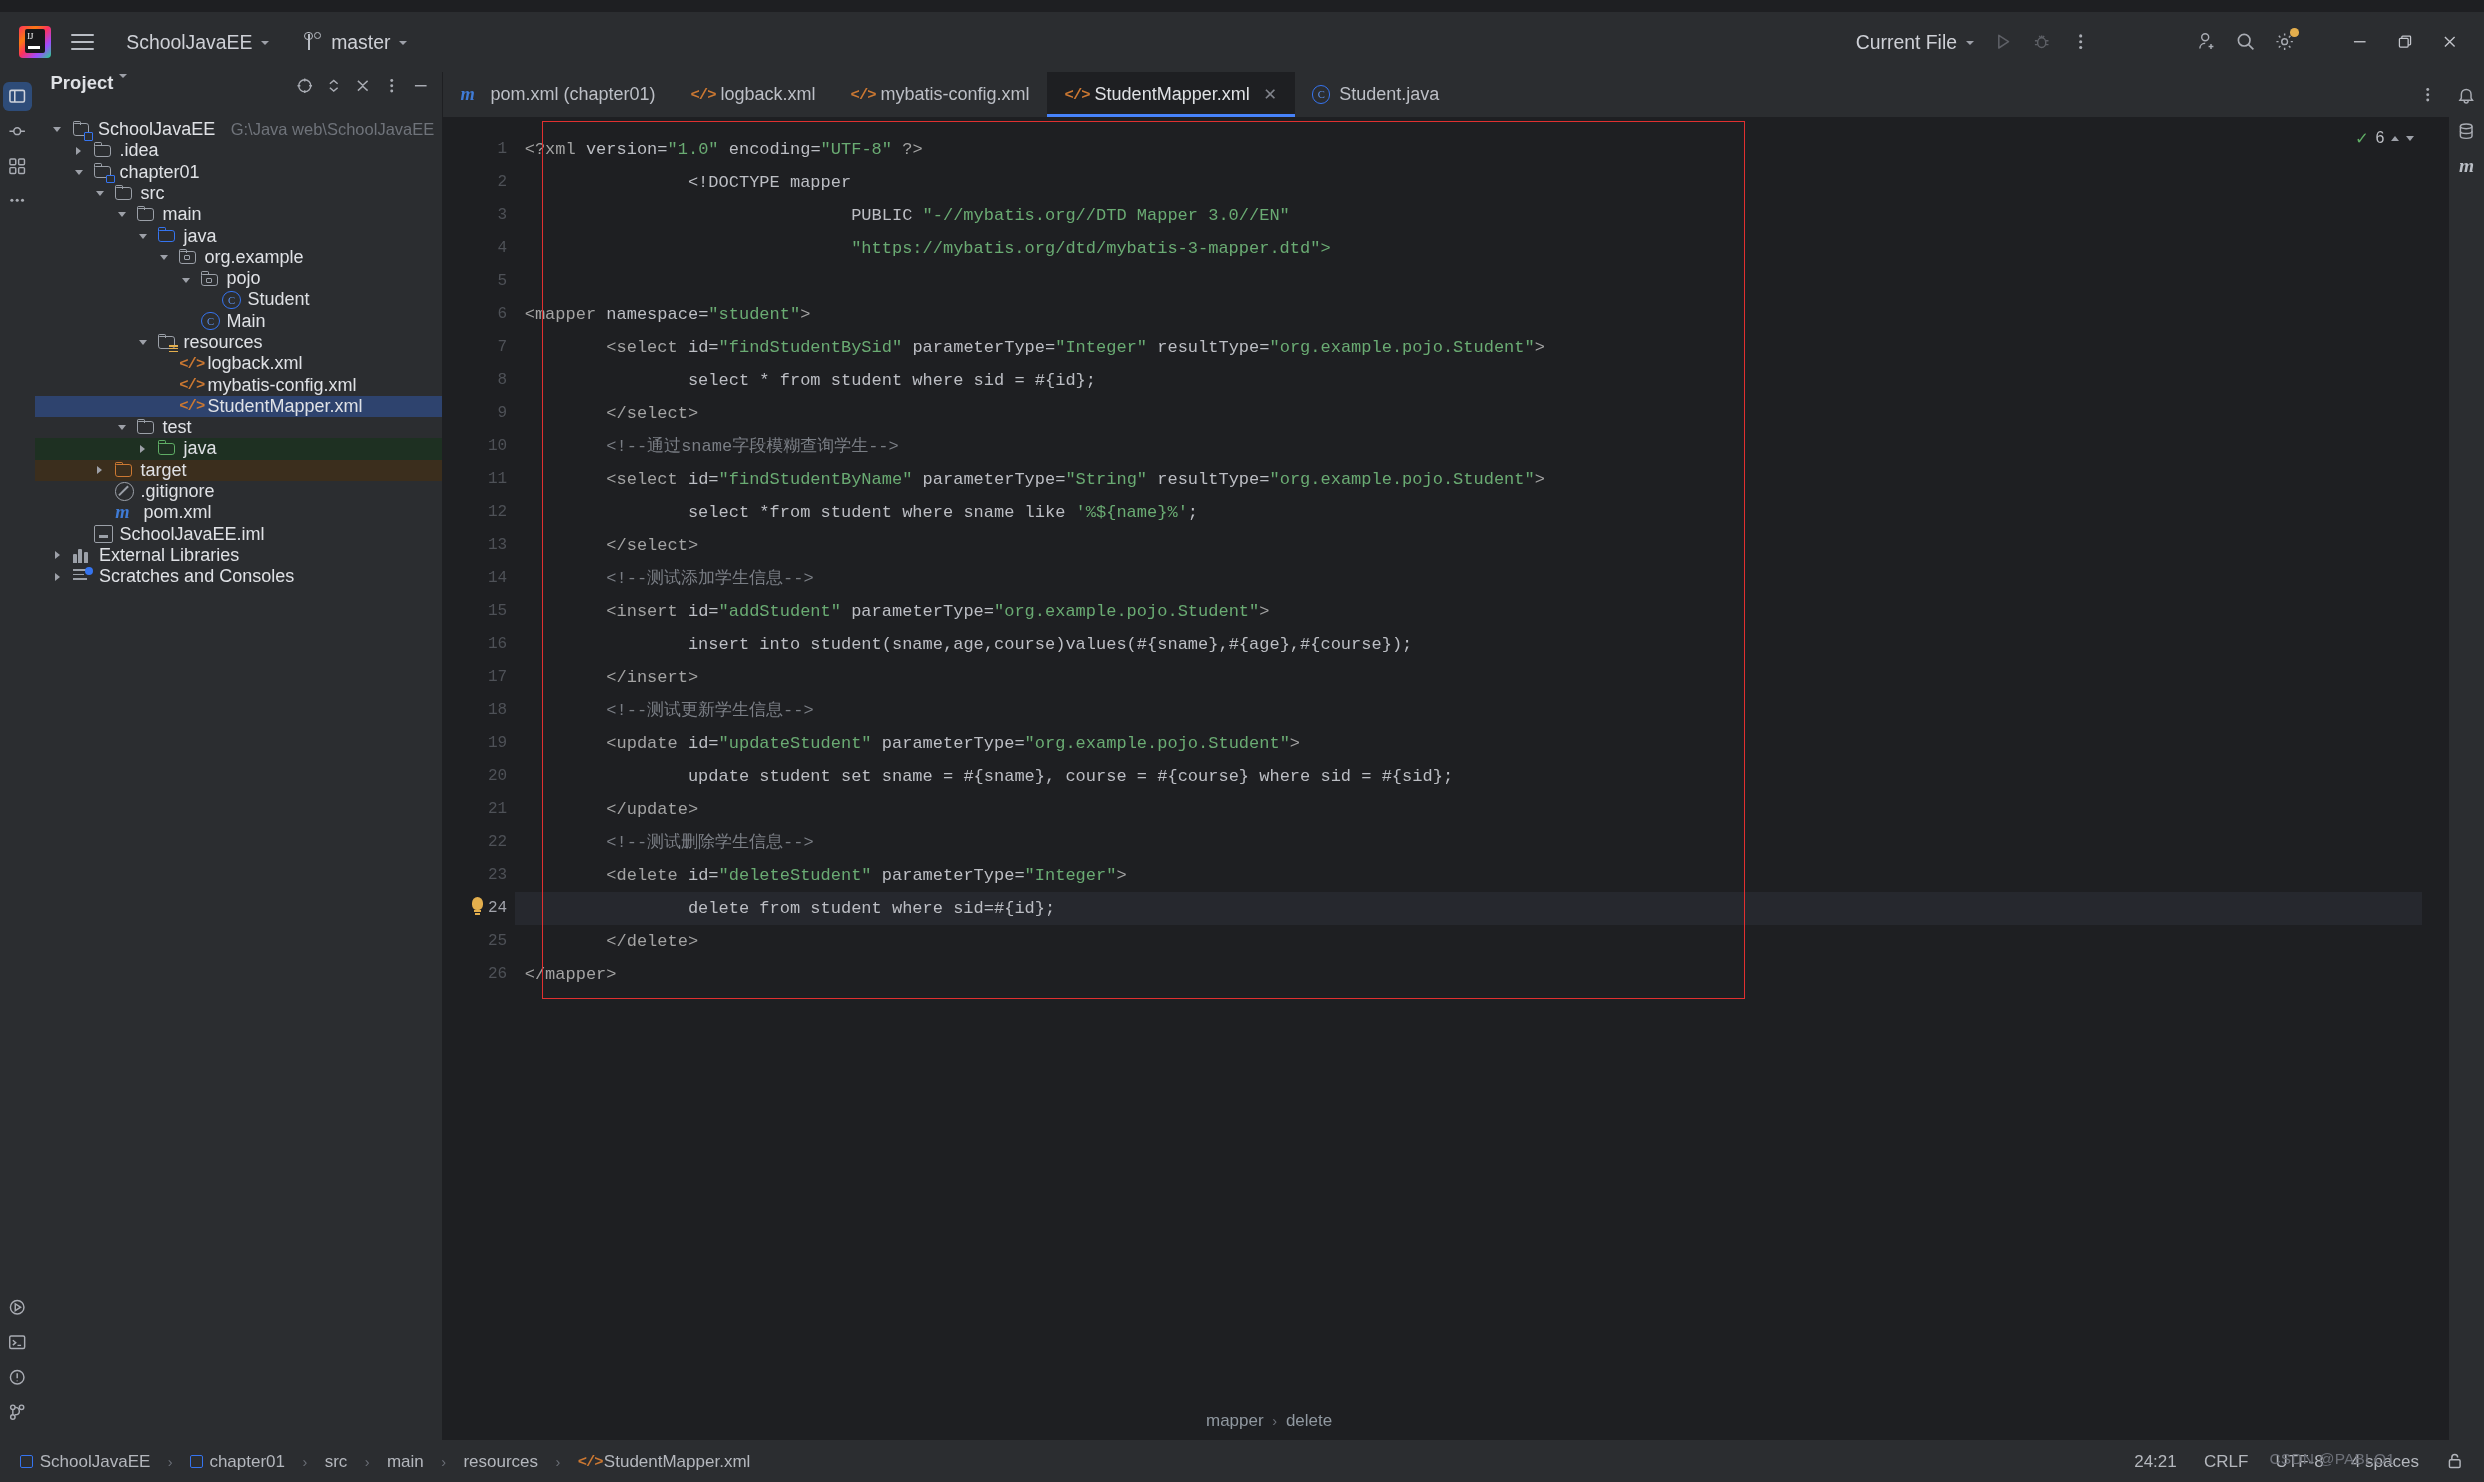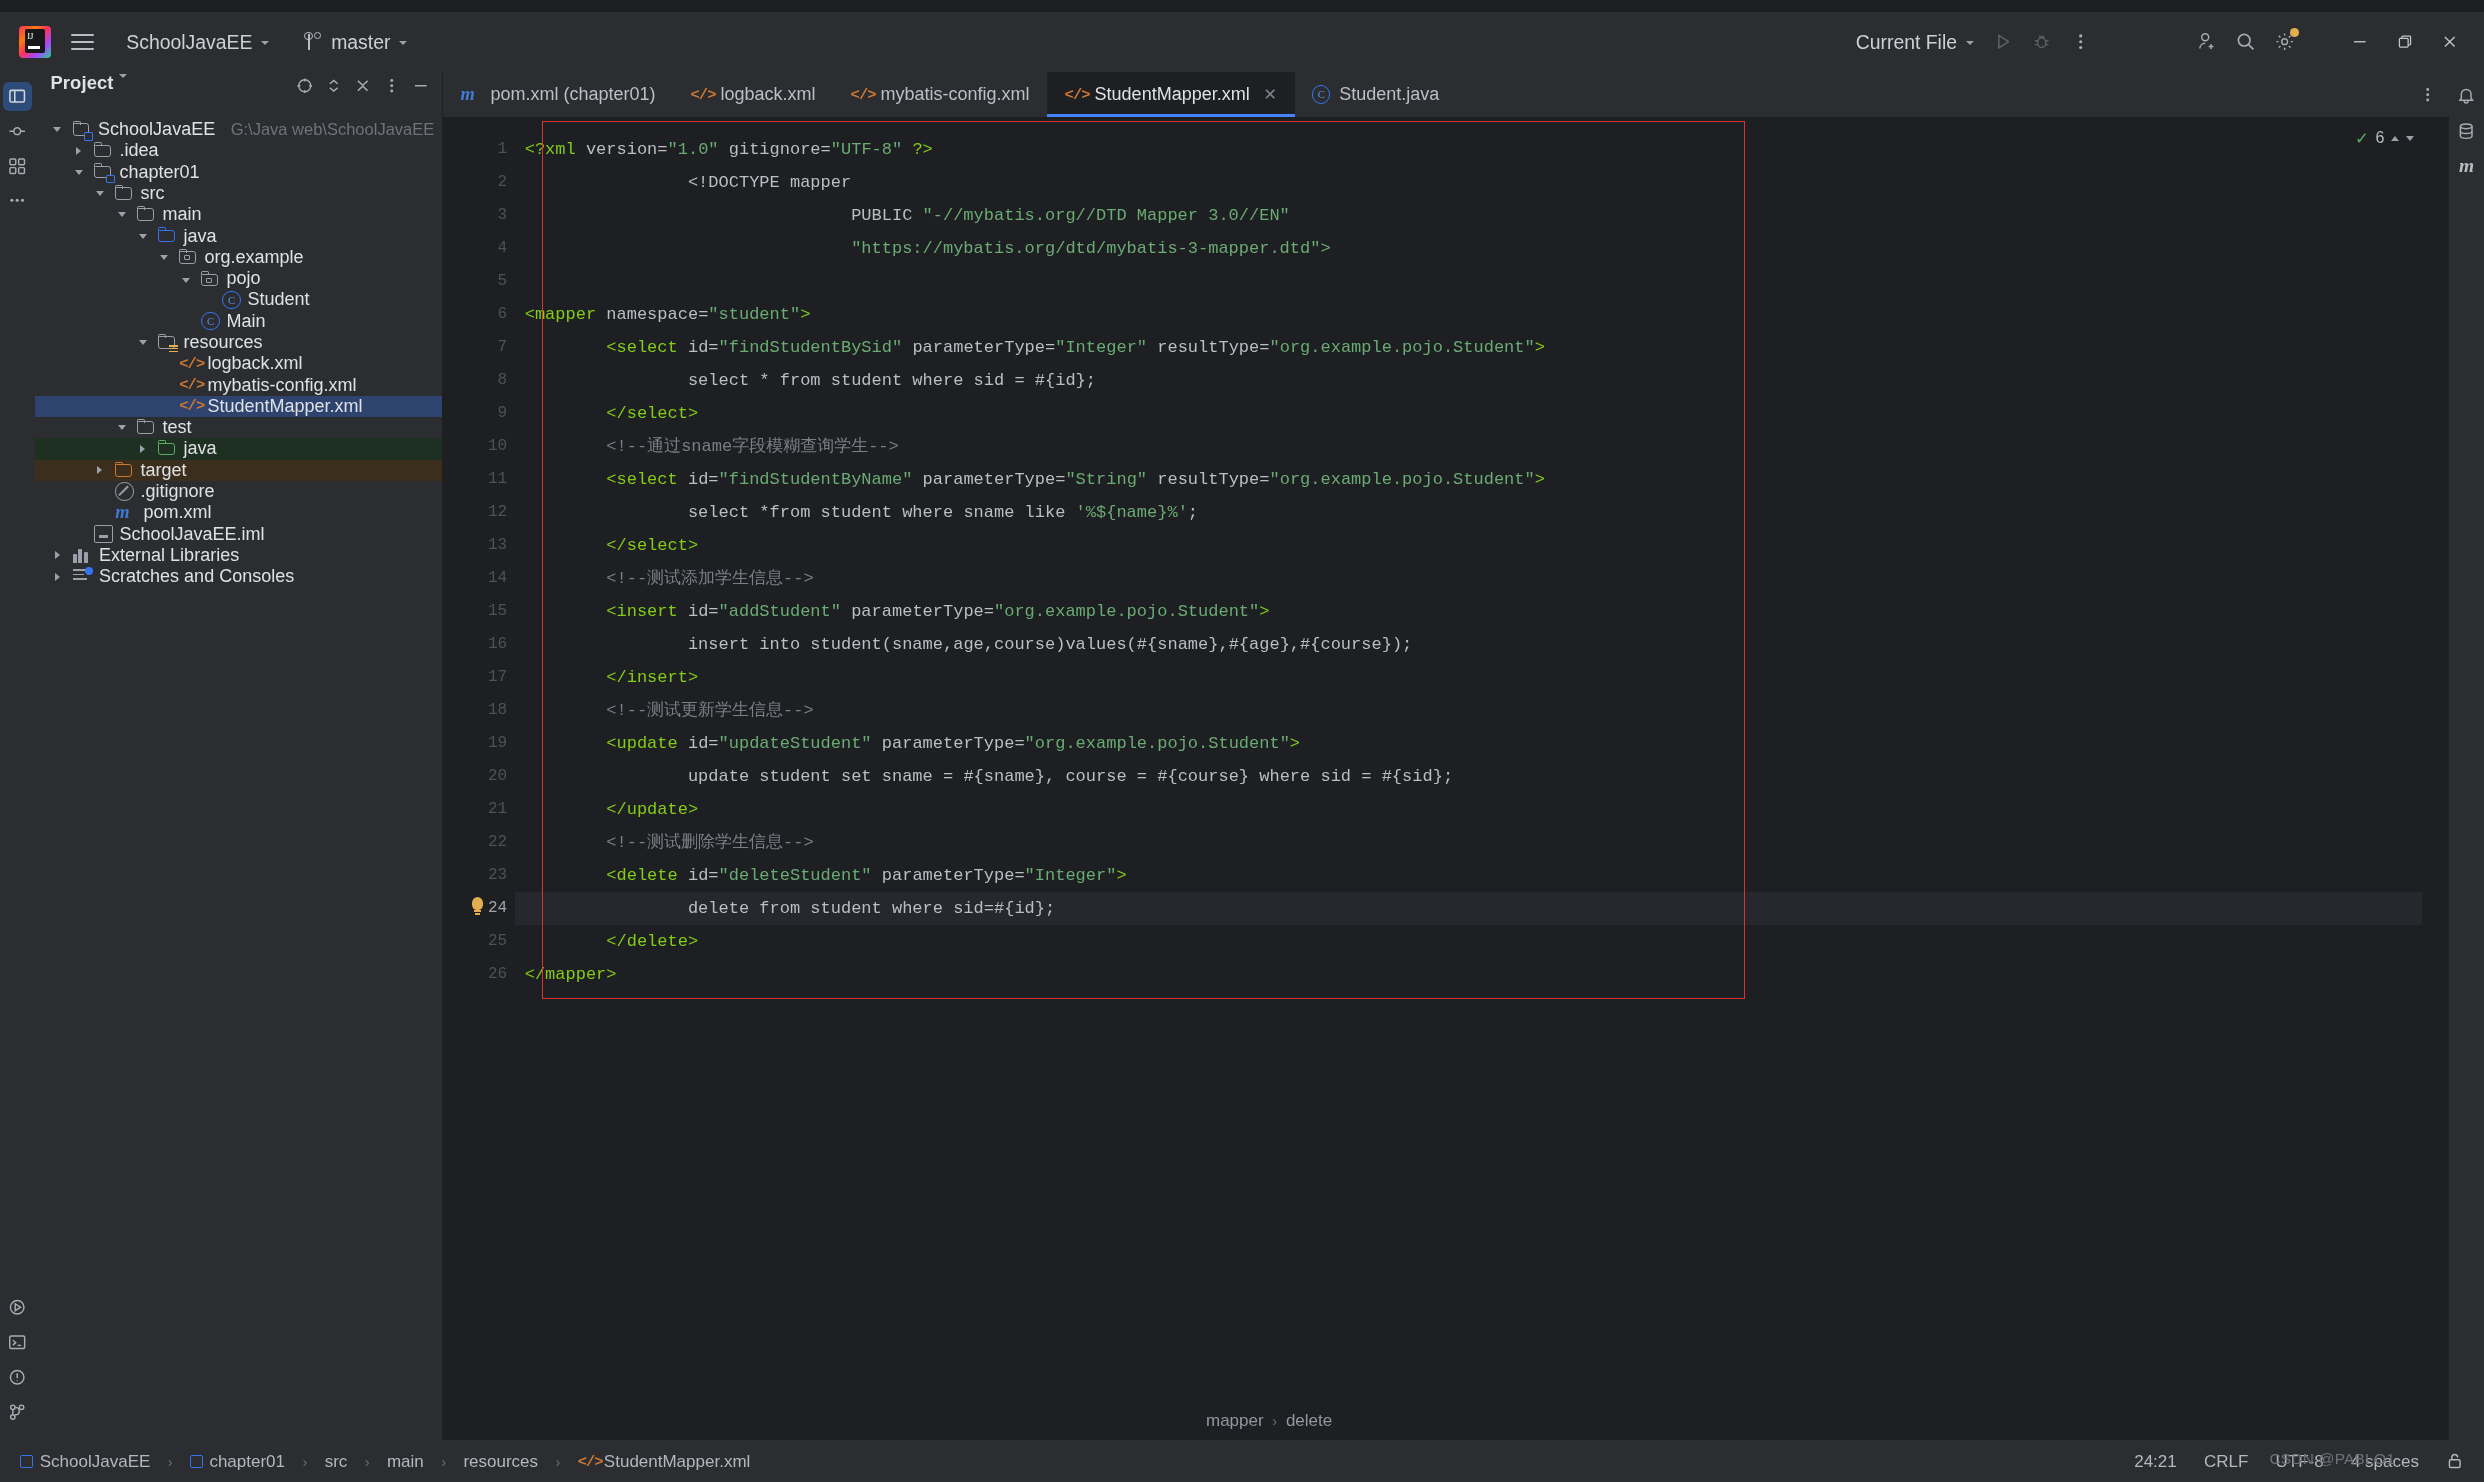--- a/index.html
+++ b/index.html
@@ -136,21 +136,21 @@
   .bulb .s2{ position:absolute;left:5.3px;top:16px;width:4.9px;height:1.9px;background:#e3ae4d;}
 
   .code { flex:1 1 auto; position:relative; overflow:hidden;
      font-family:"Liberation Mono", monospace; font-size:17px; padding-top:15.5px; }
   .cline { height:33px; line-height:33px; white-space:pre; padding-left:9.7px; }
   .cline.cur { background:#26282e; }
   .redbox { position:absolute; left:27px; top:3.9px; width:1203px; height:878px;
      border:1.9px solid #e03030; pointer-events:none; }
 
   
-  .t-tag   { color:#84cc16; }
+  .t-tag   { color:#a3a3a3; }
   .t-attr  { color:#bcbec4; }
   .t-str   { color:#6aab73; }
   .t-text  { color:#bcbec4; }
   .t-cmt   { color:#7a7e85; }
   .t-punct { color:#bcbec4; }
   .t-sq    { color:#6aab73; }
   .t-dt    { color:#bcbec4; }
   .squig { text-decoration-style:wavy;
      text-decoration-color:#4e8c4e; text-underline-offset:3.9px; }
 
@@ -640,21 +640,21 @@
             <div class="gline cur">24<span class="bulb">
                 <span class="g"></span>
                 <span class="s"></span>
                 <span class="s2"></span>
               </span></div>
             <div class="gline">25</div>
             <div class="gline">26</div>
           </div>
         <div class="code" id="code">
           <div class="redbox"></div>
-        <div class="cline"><span class="t-tag">&lt;?xml </span><span class="t-attr">version</span><span class="t-punct">=</span><span class="t-str">"1.0"</span><span class="t-text"> </span><span class="t-attr">gitignore</span><span class="t-punct">=</span><span class="t-str">"UTF-8"</span><span class="t-tag"> ?&gt;</span></div>
+        <div class="cline"><span class="t-tag">&lt;?xml </span><span class="t-attr">version</span><span class="t-punct">=</span><span class="t-str">"1.0"</span><span class="t-text"> </span><span class="t-attr">encoding</span><span class="t-punct">=</span><span class="t-str">"UTF-8"</span><span class="t-tag"> ?&gt;</span></div>
             <div class="cline">&nbsp;&nbsp;&nbsp;&nbsp;&nbsp;&nbsp;&nbsp;&nbsp;&nbsp;&nbsp;&nbsp;&nbsp;&nbsp;&nbsp;&nbsp;&nbsp;<span class="t-dt">&lt;!DOCTYPE mapper</span></div>
             <div class="cline">&nbsp;&nbsp;&nbsp;&nbsp;&nbsp;&nbsp;&nbsp;&nbsp;&nbsp;&nbsp;&nbsp;&nbsp;&nbsp;&nbsp;&nbsp;&nbsp;&nbsp;&nbsp;&nbsp;&nbsp;&nbsp;&nbsp;&nbsp;&nbsp;&nbsp;&nbsp;&nbsp;&nbsp;&nbsp;&nbsp;&nbsp;&nbsp;<span class="t-attr">PUBLIC </span><span class="t-str">"-//mybatis.org//DTD Mapper 3.0//EN"</span></div>
             <div class="cline">&nbsp;&nbsp;&nbsp;&nbsp;&nbsp;&nbsp;&nbsp;&nbsp;&nbsp;&nbsp;&nbsp;&nbsp;&nbsp;&nbsp;&nbsp;&nbsp;&nbsp;&nbsp;&nbsp;&nbsp;&nbsp;&nbsp;&nbsp;&nbsp;&nbsp;&nbsp;&nbsp;&nbsp;&nbsp;&nbsp;&nbsp;&nbsp;<span class="t-str">"https://mybatis.org/dtd/mybatis-3-mapper.dtd"&gt;</span></div>
             <div class="cline">&nbsp;</div>
             <div class="cline"><span class="t-tag">&lt;mapper </span><span class="t-attr">namespace</span><span class="t-punct">=</span><span class="t-str">"student"</span><span class="t-tag">&gt;</span></div>
             <div class="cline">&nbsp;&nbsp;&nbsp;&nbsp;&nbsp;&nbsp;&nbsp;&nbsp;<span class="t-tag">&lt;select </span><span class="t-attr">id</span><span class="t-punct">=</span><span class="t-str">"findStudentBySid"</span><span class="t-text"> </span><span class="t-attr">parameterType</span><span class="t-punct">=</span><span class="t-str">"Integer"</span><span class="t-text"> </span><span class="t-attr">resultType</span><span class="t-punct">=</span><span class="t-str">"org.example.pojo.Student"</span><span class="t-tag">&gt;</span></div>
             <div class="cline">&nbsp;&nbsp;&nbsp;&nbsp;&nbsp;&nbsp;&nbsp;&nbsp;&nbsp;&nbsp;&nbsp;&nbsp;&nbsp;&nbsp;&nbsp;&nbsp;<span class="t-text">select * from student where sid = #{id};</span></div>
             <div class="cline">&nbsp;&nbsp;&nbsp;&nbsp;&nbsp;&nbsp;&nbsp;&nbsp;<span class="t-tag">&lt;/select&gt;</span></div>
             <div class="cline">&nbsp;&nbsp;&nbsp;&nbsp;&nbsp;&nbsp;&nbsp;&nbsp;<span class="t-cmt">&lt;!--通过</span><span class="t-cmt squig">sname</span><span class="t-cmt">字段模糊查询学生--&gt;</span></div>
             <div class="cline">&nbsp;&nbsp;&nbsp;&nbsp;&nbsp;&nbsp;&nbsp;&nbsp;<span class="t-tag">&lt;select </span><span class="t-attr">id</span><span class="t-punct">=</span><span class="t-str">"findStudentByName"</span><span class="t-text"> </span><span class="t-attr">parameterType</span><span class="t-punct">=</span><span class="t-str">"String"</span><span class="t-text"> </span><span class="t-attr">resultType</span><span class="t-punct">=</span><span class="t-str">"org.example.pojo.Student"</span><span class="t-tag">&gt;</span></div>

